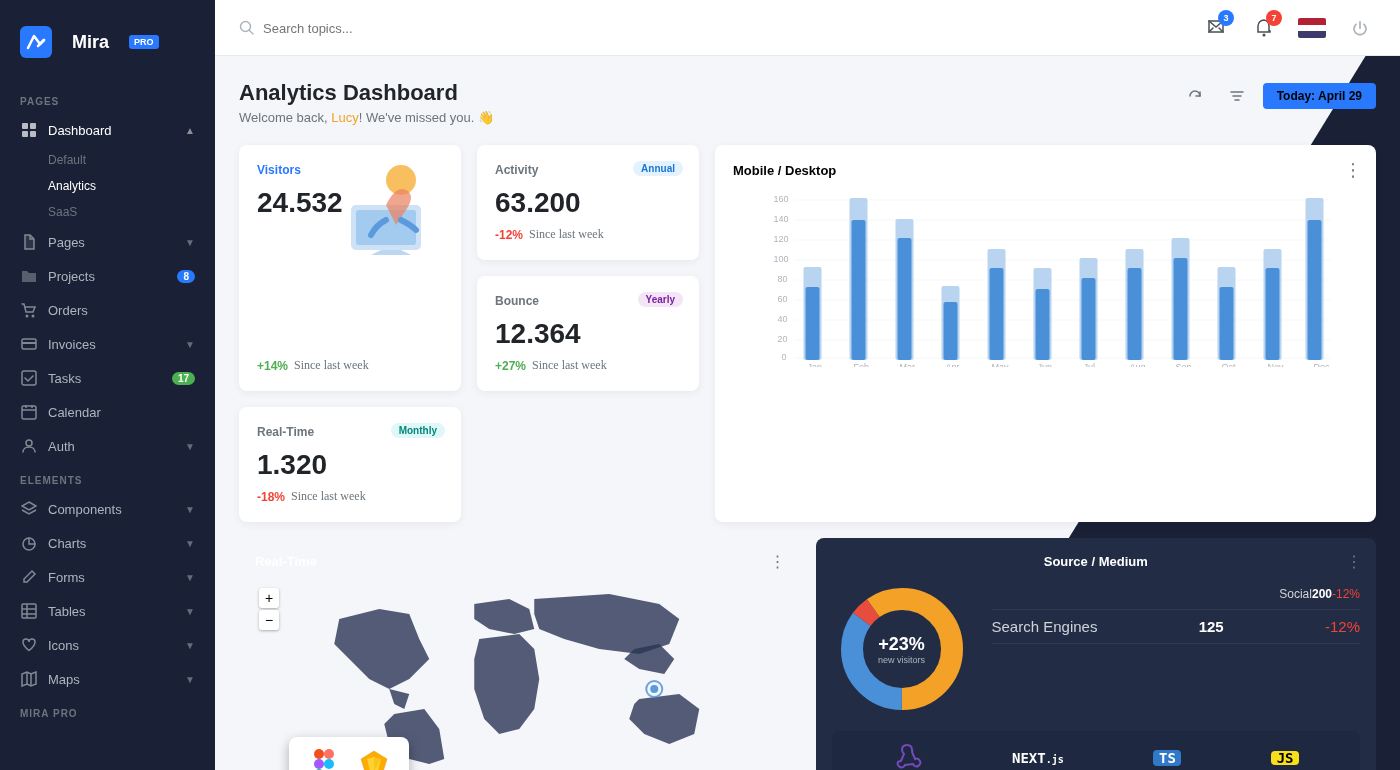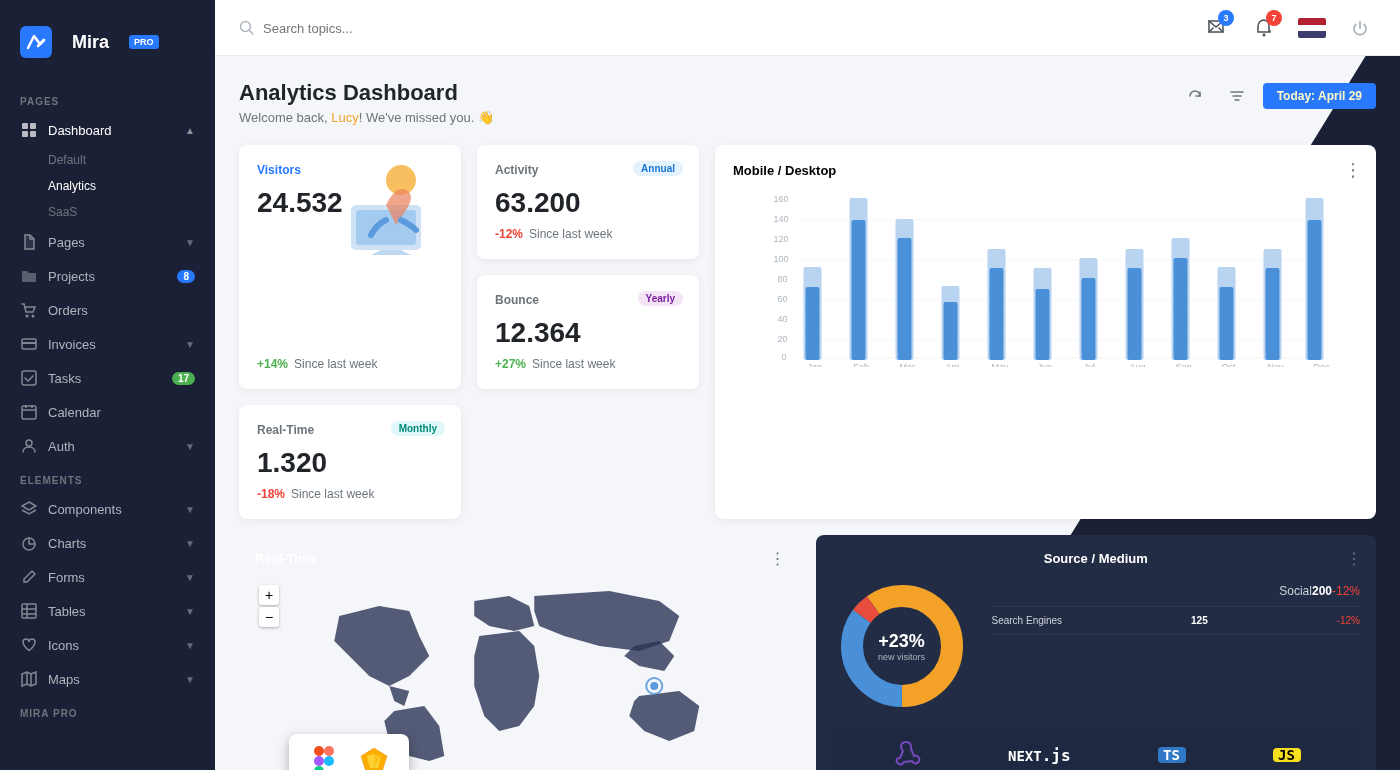--- a/index.html
+++ b/index.html
@@ -211,21 +211,21 @@
       width: 32px;
       height: 32px;
       display: flex;
       align-items: center;
       justify-content: center;
       color: #6c757d;
       cursor: pointer;
     }
     .date-btn {
       background: #2979ff;
-      color: #fef9c3;
+      color: #000000;
       border: none;
       padding: 6px 14px;
       border-radius: 4px;
       font-size: 12px;
       font-weight: 600;
       cursor: pointer;
     }
     .stat-card {
       background: #fff;
       border-radius: 8px;
@@ -248,21 +248,21 @@
       margin-bottom: 8px;
     }
     .stat-card-footer {
       display: flex;
       align-items: center;
       gap: 6px;
       font-size: 12px;
     }
     .stat-up { color: #4caf50; font-weight: 600; }
     .stat-down { color: #f44336; font-weight: 600; }
-    .stat-note { color: #6c757d; }
+    .stat-note { color: #6c757d; font-family: Liberation Serif, serif; }
     .card-badge {
       position: absolute;
       top: 16px;
       right: 16px;
       font-size: 10px;
       font-weight: 600;
       padding: 2px 8px;
       border-radius: 10px;
     }
     .card-badge.blue { background: #e3f2fd; color: #1976d2; }
@@ -759,35 +759,35 @@
                 <div style="font-size:9px;color:#adb5bd;">new visitors</div>
               </div>
             </div>
 
             <div style="flex:1;">
               <div style="display:flex;align-items:center;justify-content:flex-end;font-size:12px;color:#adb5bd;padding:8px 0;border-bottom:1px solid rgba(255,255,255,0.06);">
                 <span style="color:#ced4da;">Social</span>
                 <span style="color:#fff;font-weight:600;">200</span>
                 <span style="color:#f44336;">-12%</span>
               </div>
-              <div style="display:flex;align-items:flex-end;justify-content:space-between;font-size:10px;color:#adb5bd;padding:8px 0;border-bottom:1px solid rgba(255,255,255,0.06);">
+              <div style="display:flex;align-items:flex-end;justify-content:space-between;font-size:15px;color:#adb5bd;padding:8px 0;border-bottom:1px solid rgba(255,255,255,0.06);">
                 <span style="color:#ced4da;">Search Engines</span>
                 <span style="color:#fff;font-weight:600;">125</span>
                 <span style="color:#f44336;">-12%</span>
               </div>
             </div>
           </div>
 
           <div style="margin-top:12px;background:#1e2840;border-radius:8px;padding:12px 16px;display:flex;align-items:center;justify-content:space-around;">
 
             <svg width="30" height="30" viewBox="0 0 30 30">
               <path d="M20 7c0-3-2-5-5-5s-5 2-5 5c0 2 1 3 2 4L9 18c-1 0-2 0-3 1-1 2 0 4 2 5s4 0 5-2l8-1c1 2 3 3 5 2s3-3 2-5-3-3-5-2L20 9c1-1 0-1 0-2z" fill="none" stroke="#764abc" stroke-width="2"></path>
             </svg>
 
-            <div style="font-size:14px;font-weight:700;color:#fff;font-family:monospace;">NEXT<span style="font-size:16px;">.js</span></div>
+            <div style="font-size:14px;font-weight:700;color:#fff;font-family:monospace;">NEXT<span style="font-size:10px;">.js</span></div>
 
             <div style="width:28px;height:16px;background:#3178c6;border-radius:4px;display:flex;align-items:center;justify-content:center;font-size:14px;font-weight:700;color:#fff;font-family:monospace;">TS</div>
 
             <div style="width:28px;height:14px;background:#f7df1e;border-radius:4px;display:flex;align-items:center;justify-content:center;font-size:14px;font-weight:700;color:#000;font-family:monospace;">JS</div>
           </div>
         </div>
       </div>
     </div>
   </div>
 </div>

